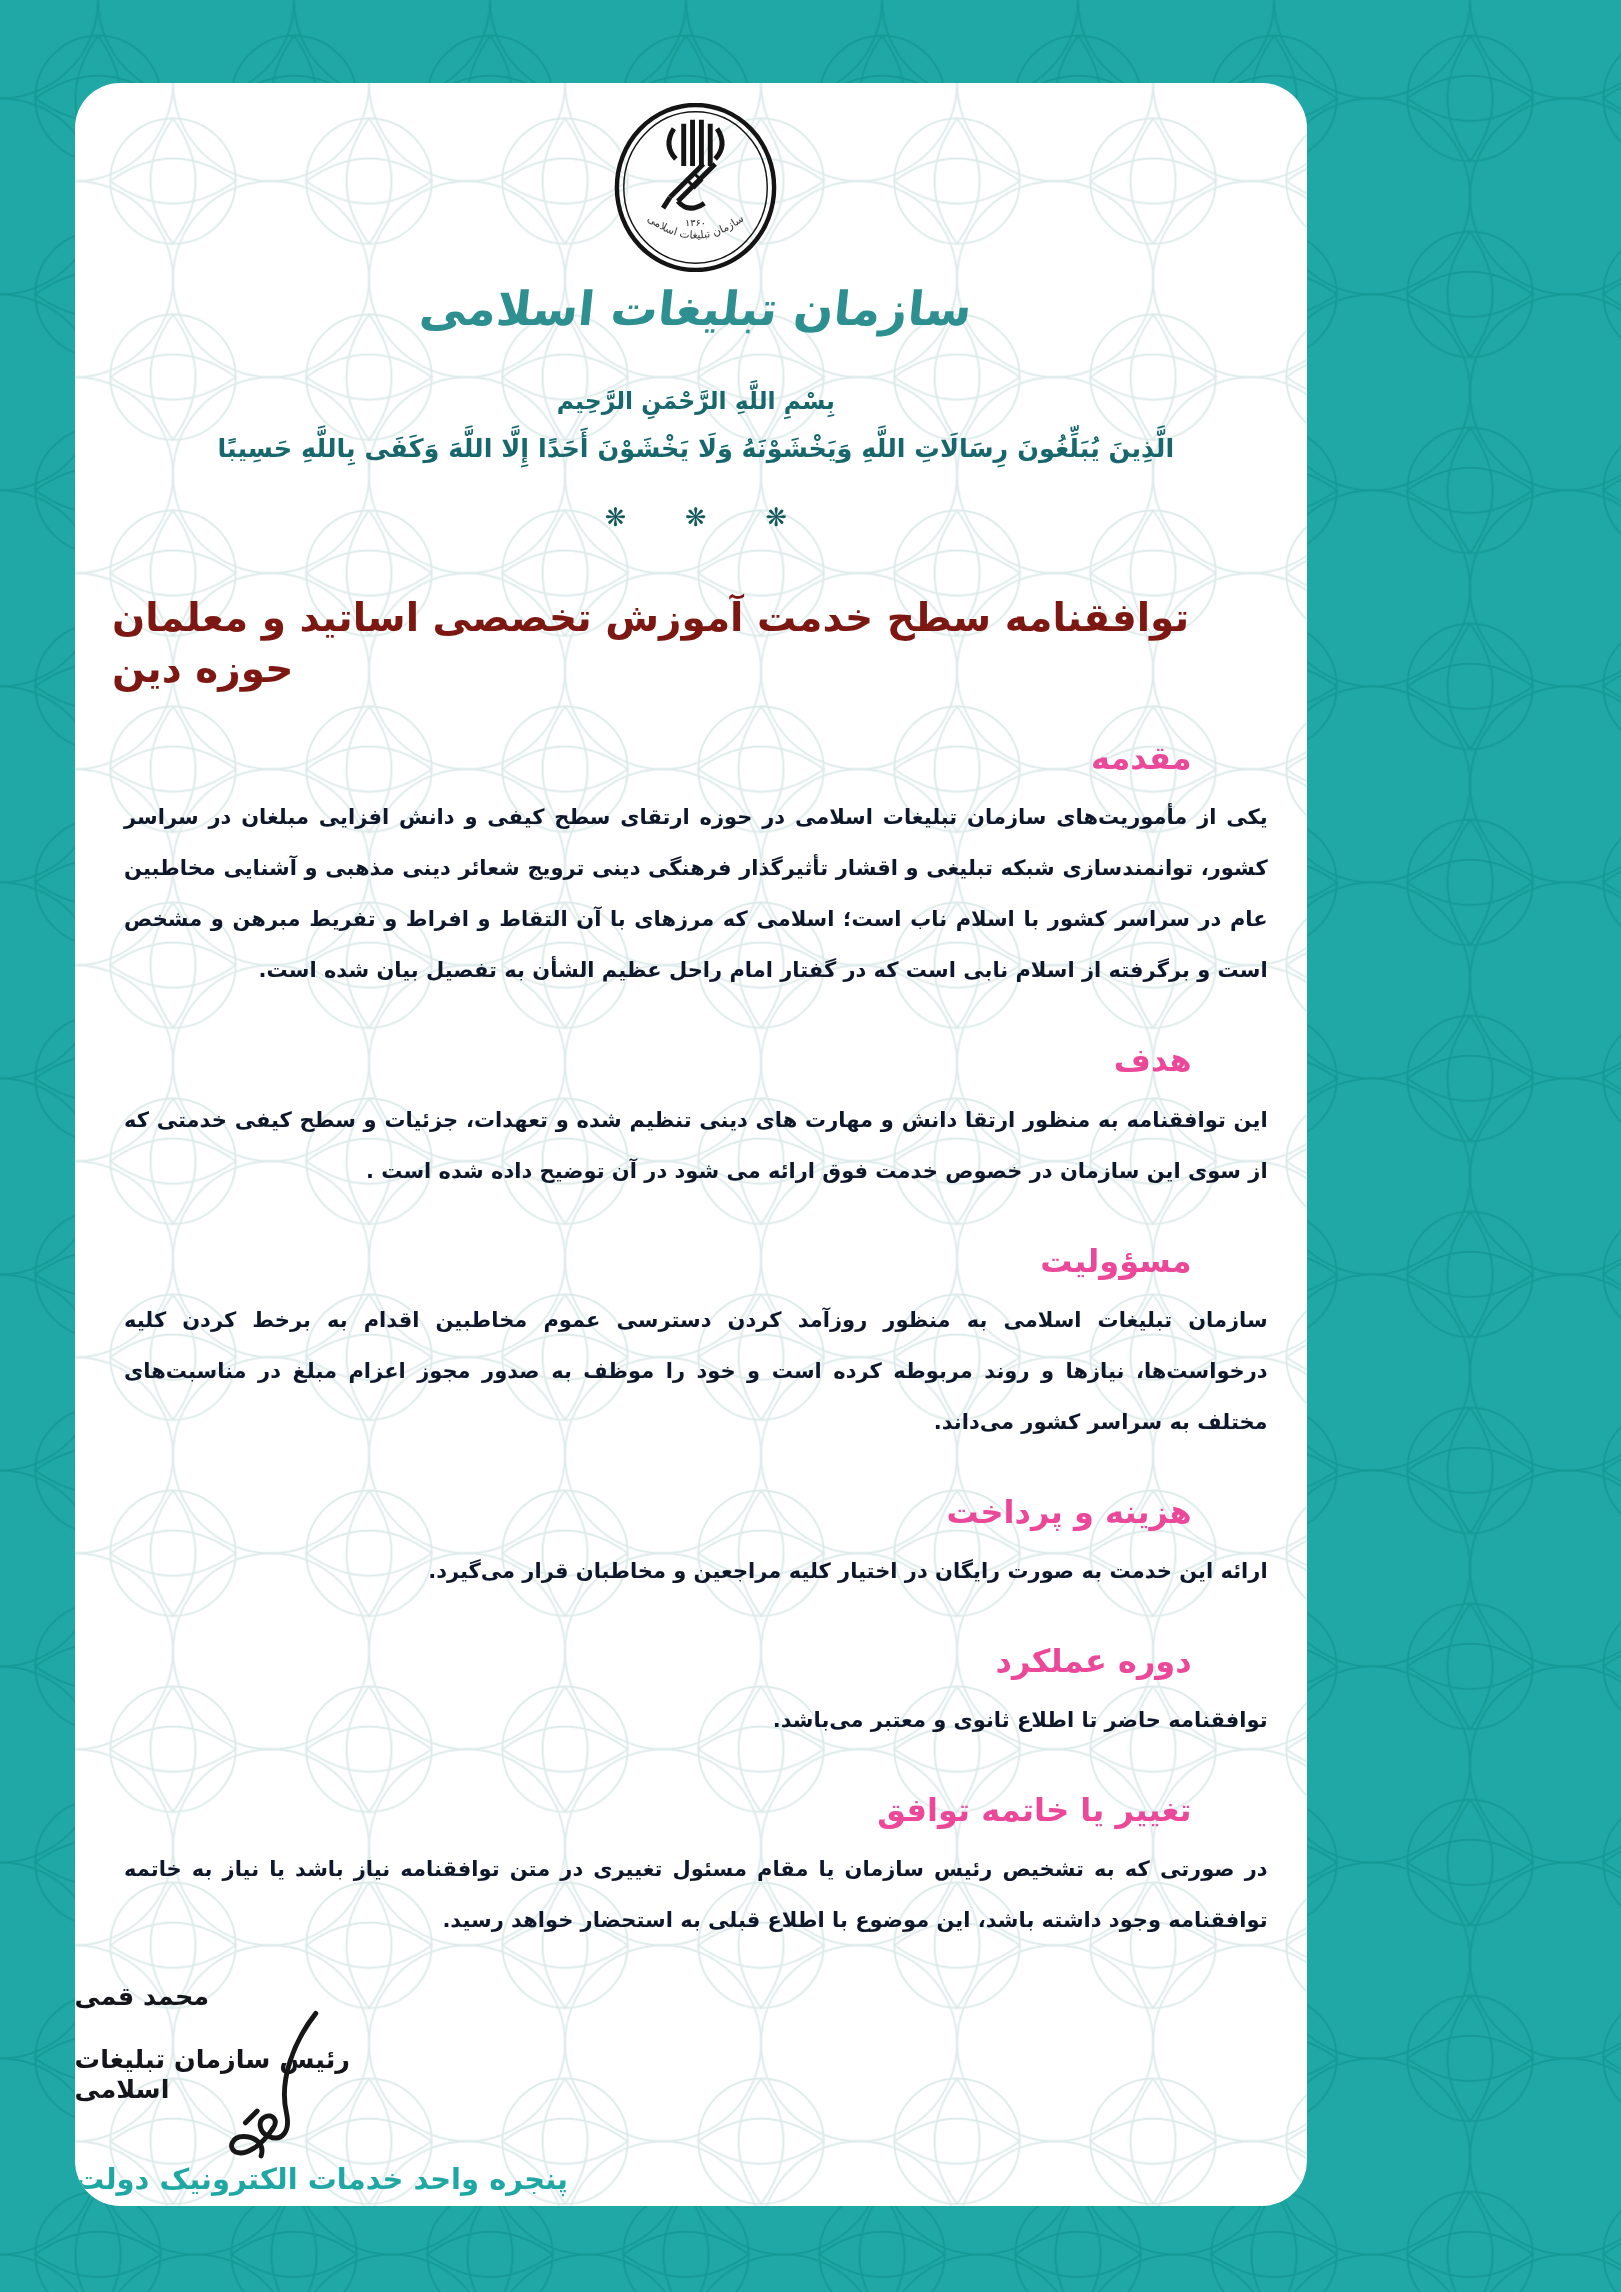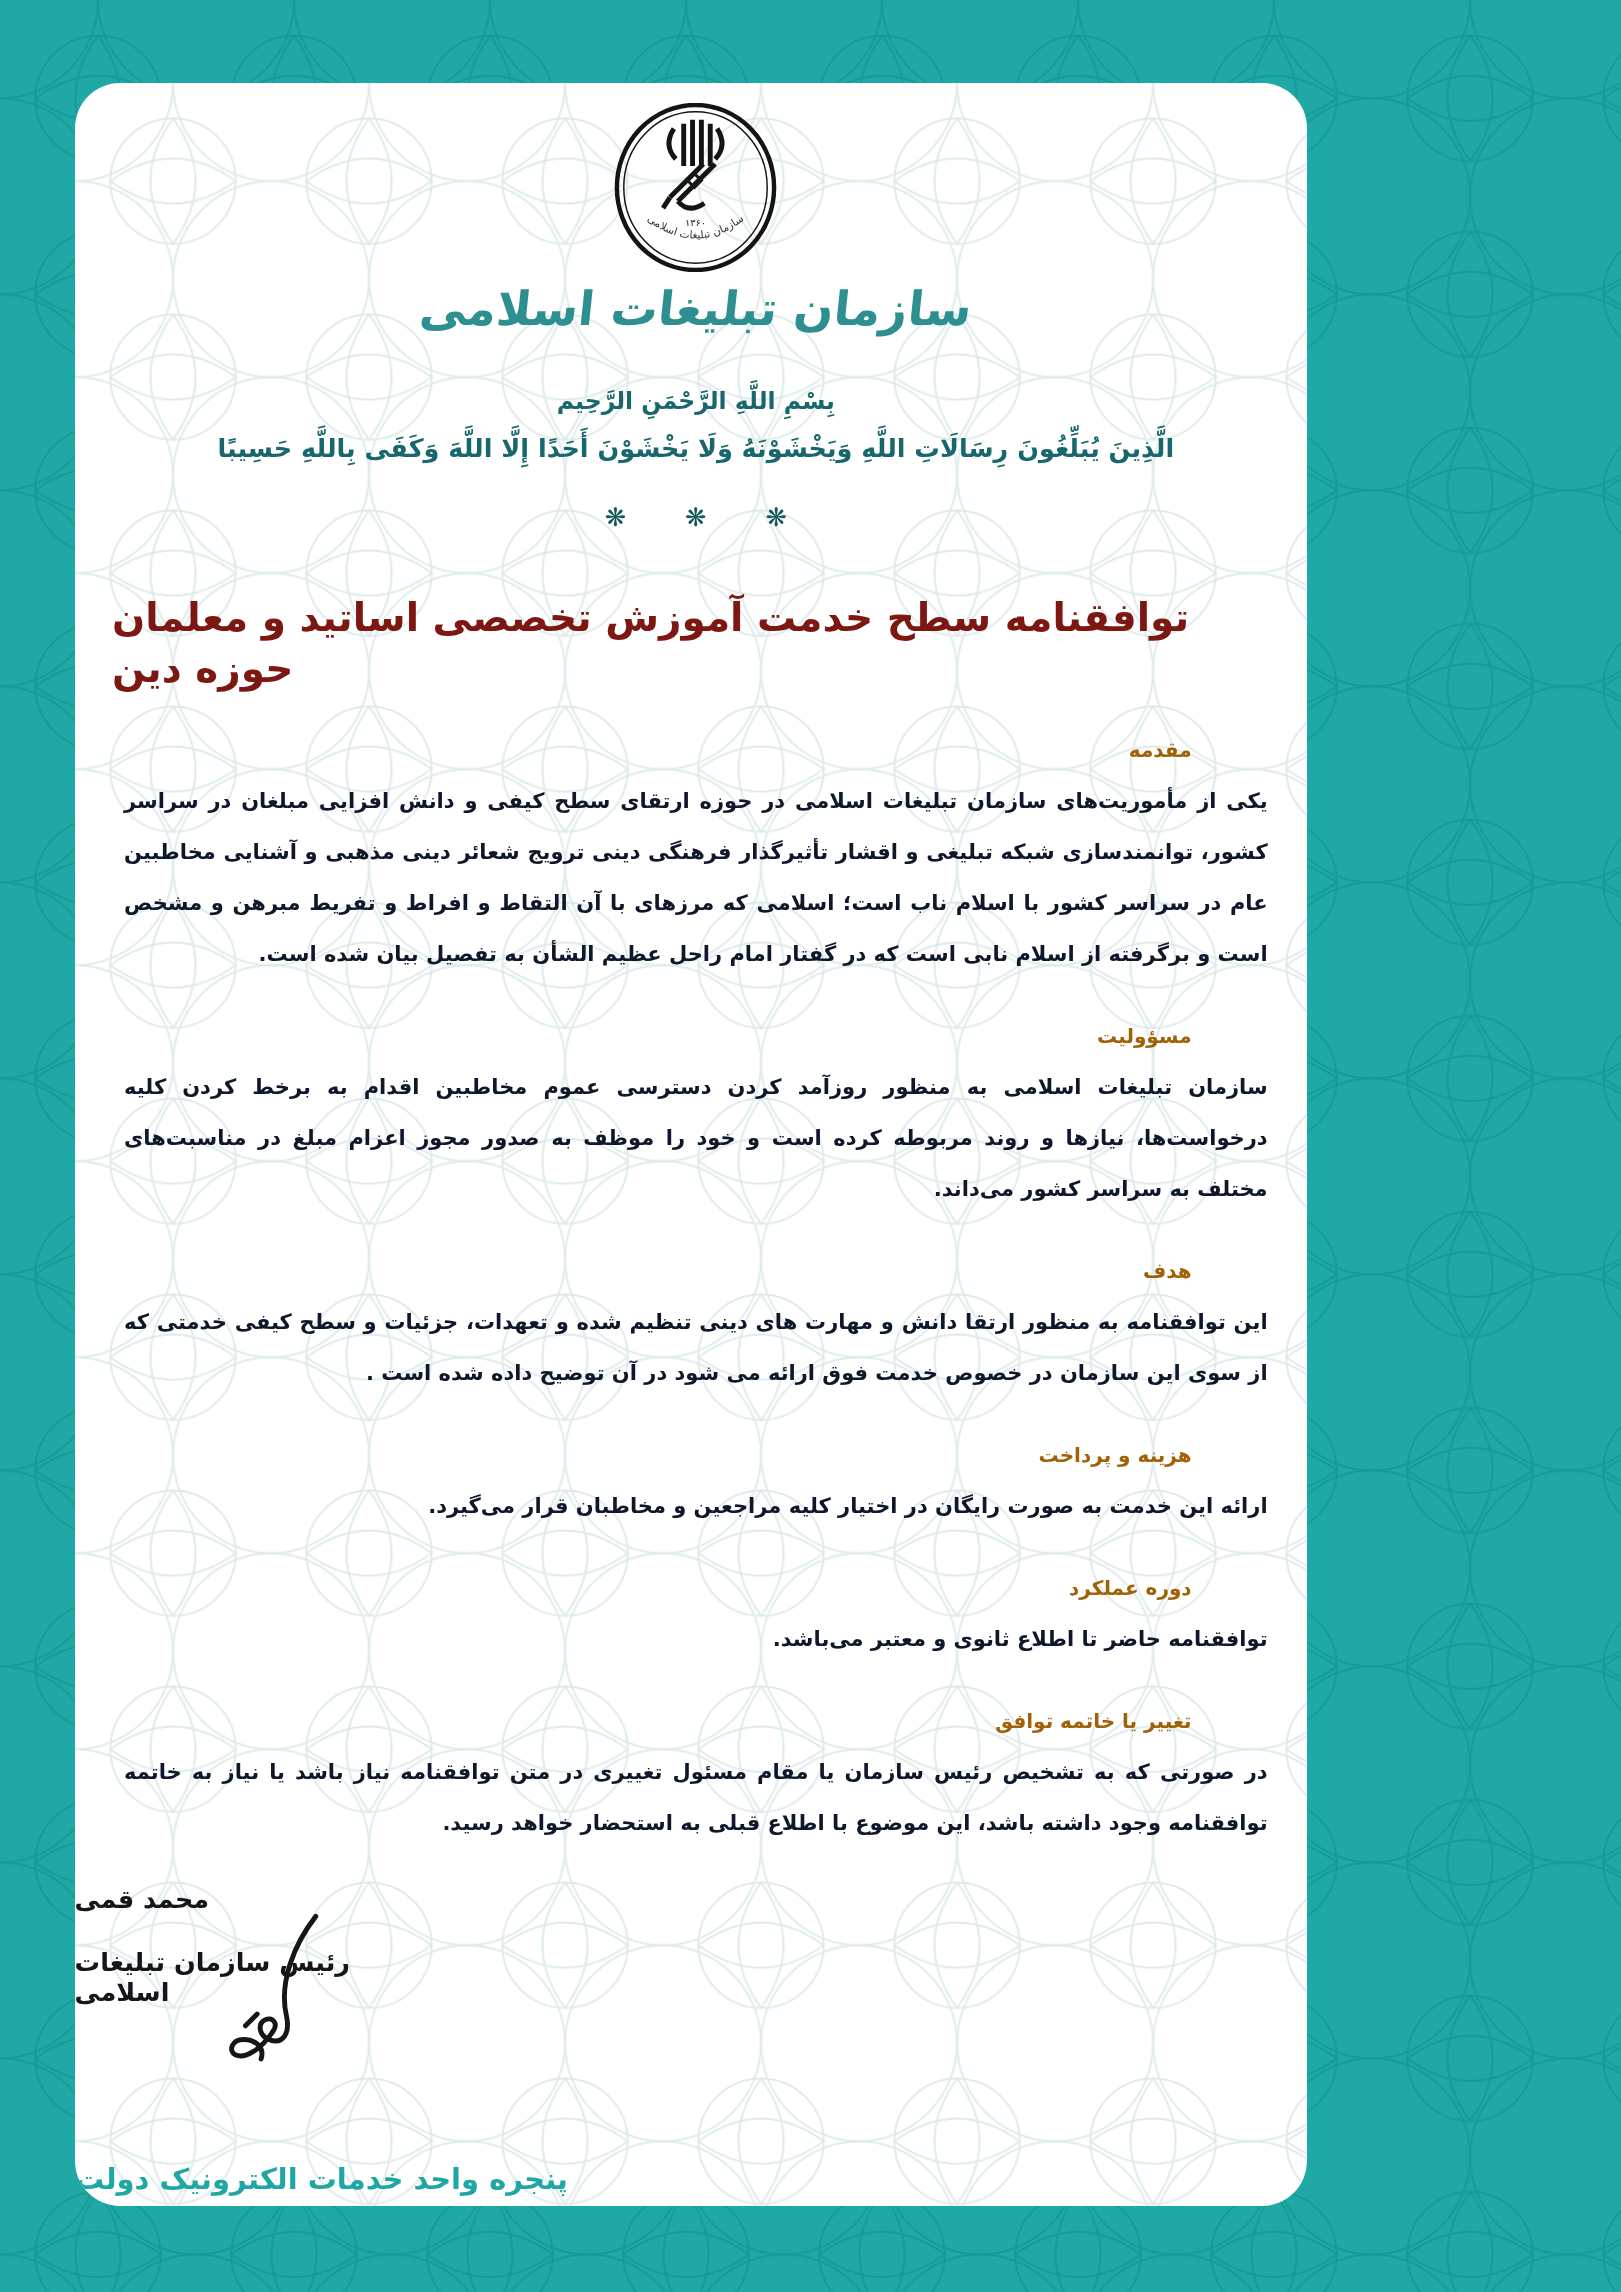--- a/index.html
+++ b/index.html
@@ -44,21 +44,21 @@
     padding-left:25.5px; 
   }
   .doc-title{
     margin-top:61px;text-align:left;
     font-size:39px;font-weight:bold;color:#7c1811;
     line-height:1.3;
   }
   .sections{margin-top:35px;}
   .sec-heading{
     margin:43px 88px 9.8px 0;
-    font-size:20px;font-weight:bold;color:#a16207;line-height:1.35;
+    font-size:32px;font-weight:bold;color:#ec4899;line-height:1.35;
   }
   .sec-body{
     margin:12px;
     font-size:21px;font-weight:bold;color:#0f172a;
     line-height:51px;
     text-align:justify;text-align-last:right;
   }
   .sign-block{
     position:relative;
     width:333px;
@@ -147,27 +147,27 @@
       <div class="doc-title">توافقنامه سطح خدمت آموزش تخصصی اساتید و معلمان حوزه دین</div>
 
       <div class="sections">
 
         <div>
           <div class="sec-heading">مقدمه</div>
           <p class="sec-body">یکی از مأموریت‌های سازمان تبلیغات اسلامی در حوزه ارتقای سطح کیفی و دانش افزایی مبلغان در سراسر کشور، توانمندسازی شبکه تبلیغی و اقشار تأثیرگذار فرهنگی دینی ترویج شعائر دینی مذهبی و آشنایی مخاطبین عام در سراسر کشور با اسلام ناب است؛ اسلامی که مرزهای با آن التقاط و افراط و تفریط مبرهن و مشخص است و برگرفته از اسلام نابی است که در گفتار امام راحل عظیم الشأن به تفصیل بیان شده است.</p>
         </div>
 
         <div>
+          <div class="sec-heading">هدف</div>
+          <p class="sec-body">این توافقنامه به منظور ارتقا دانش و مهارت های دینی تنظیم شده و تعهدات، جزئیات و سطح کیفی خدمتی که از سوی این سازمان در خصوص خدمت فوق ارائه می شود در آن توضیح داده شده است .</p>
+        </div>
+
+        <div>
           <div class="sec-heading">مسؤولیت</div>
           <p class="sec-body">سازمان تبلیغات اسلامی به منظور روزآمد کردن دسترسی عموم مخاطبین اقدام به برخط کردن کلیه درخواست‌ها، نیازها و روند مربوطه کرده است و خود را موظف به صدور مجوز اعزام مبلغ در مناسبت‌های مختلف به سراسر کشور می‌داند.</p>
-        </div>
-
-        <div>
-          <div class="sec-heading">هدف</div>
-          <p class="sec-body">این توافقنامه به منظور ارتقا دانش و مهارت های دینی تنظیم شده و تعهدات، جزئیات و سطح کیفی خدمتی که از سوی این سازمان در خصوص خدمت فوق ارائه می شود در آن توضیح داده شده است .</p>
         </div>
 
         <div>
           <div class="sec-heading">هزینه و پرداخت</div>
           <p class="sec-body">ارائه این خدمت به صورت رایگان در اختیار کلیه مراجعین و مخاطبان قرار می‌گیرد.</p>
         </div>
 
         <div>
           <div class="sec-heading">دوره عملکرد</div>
           <p class="sec-body">توافقنامه حاضر تا اطلاع ثانوی و معتبر می‌باشد.</p>

